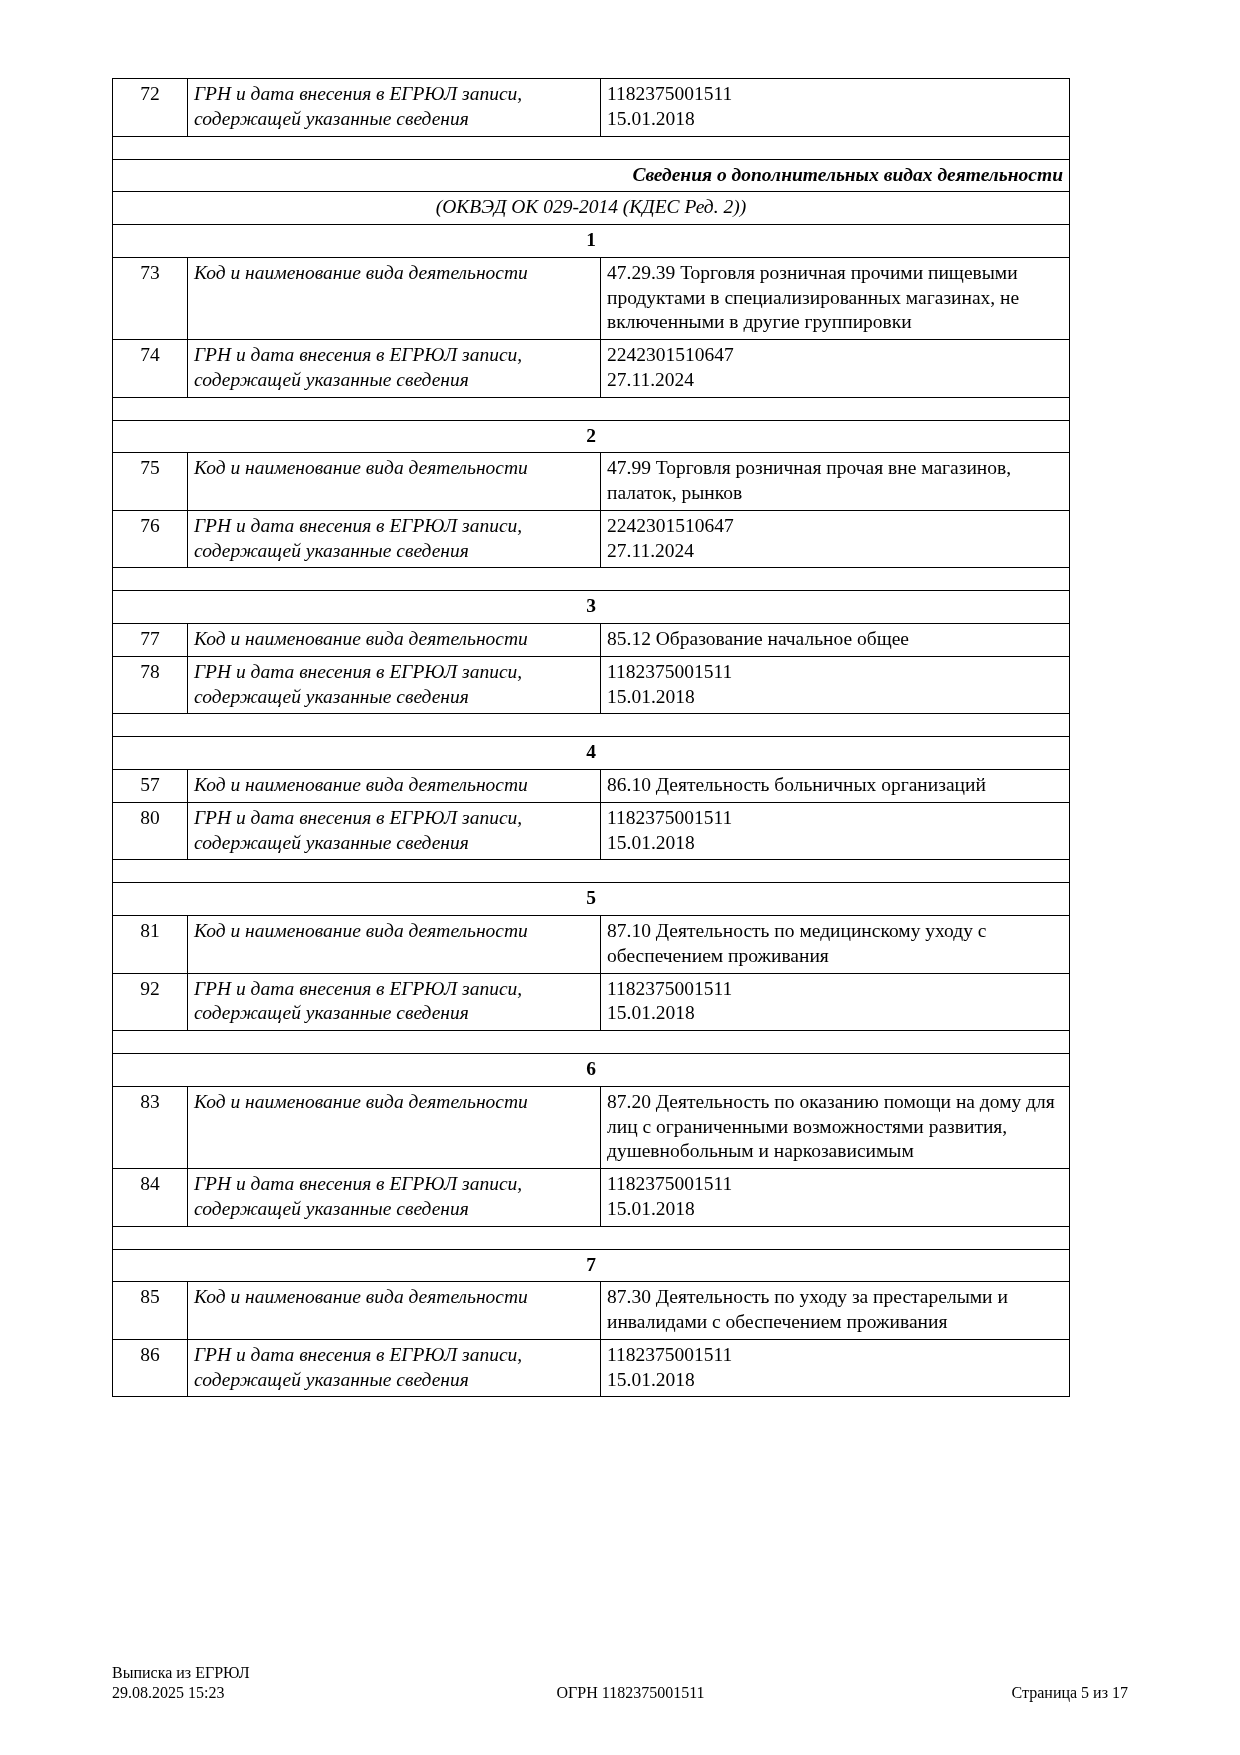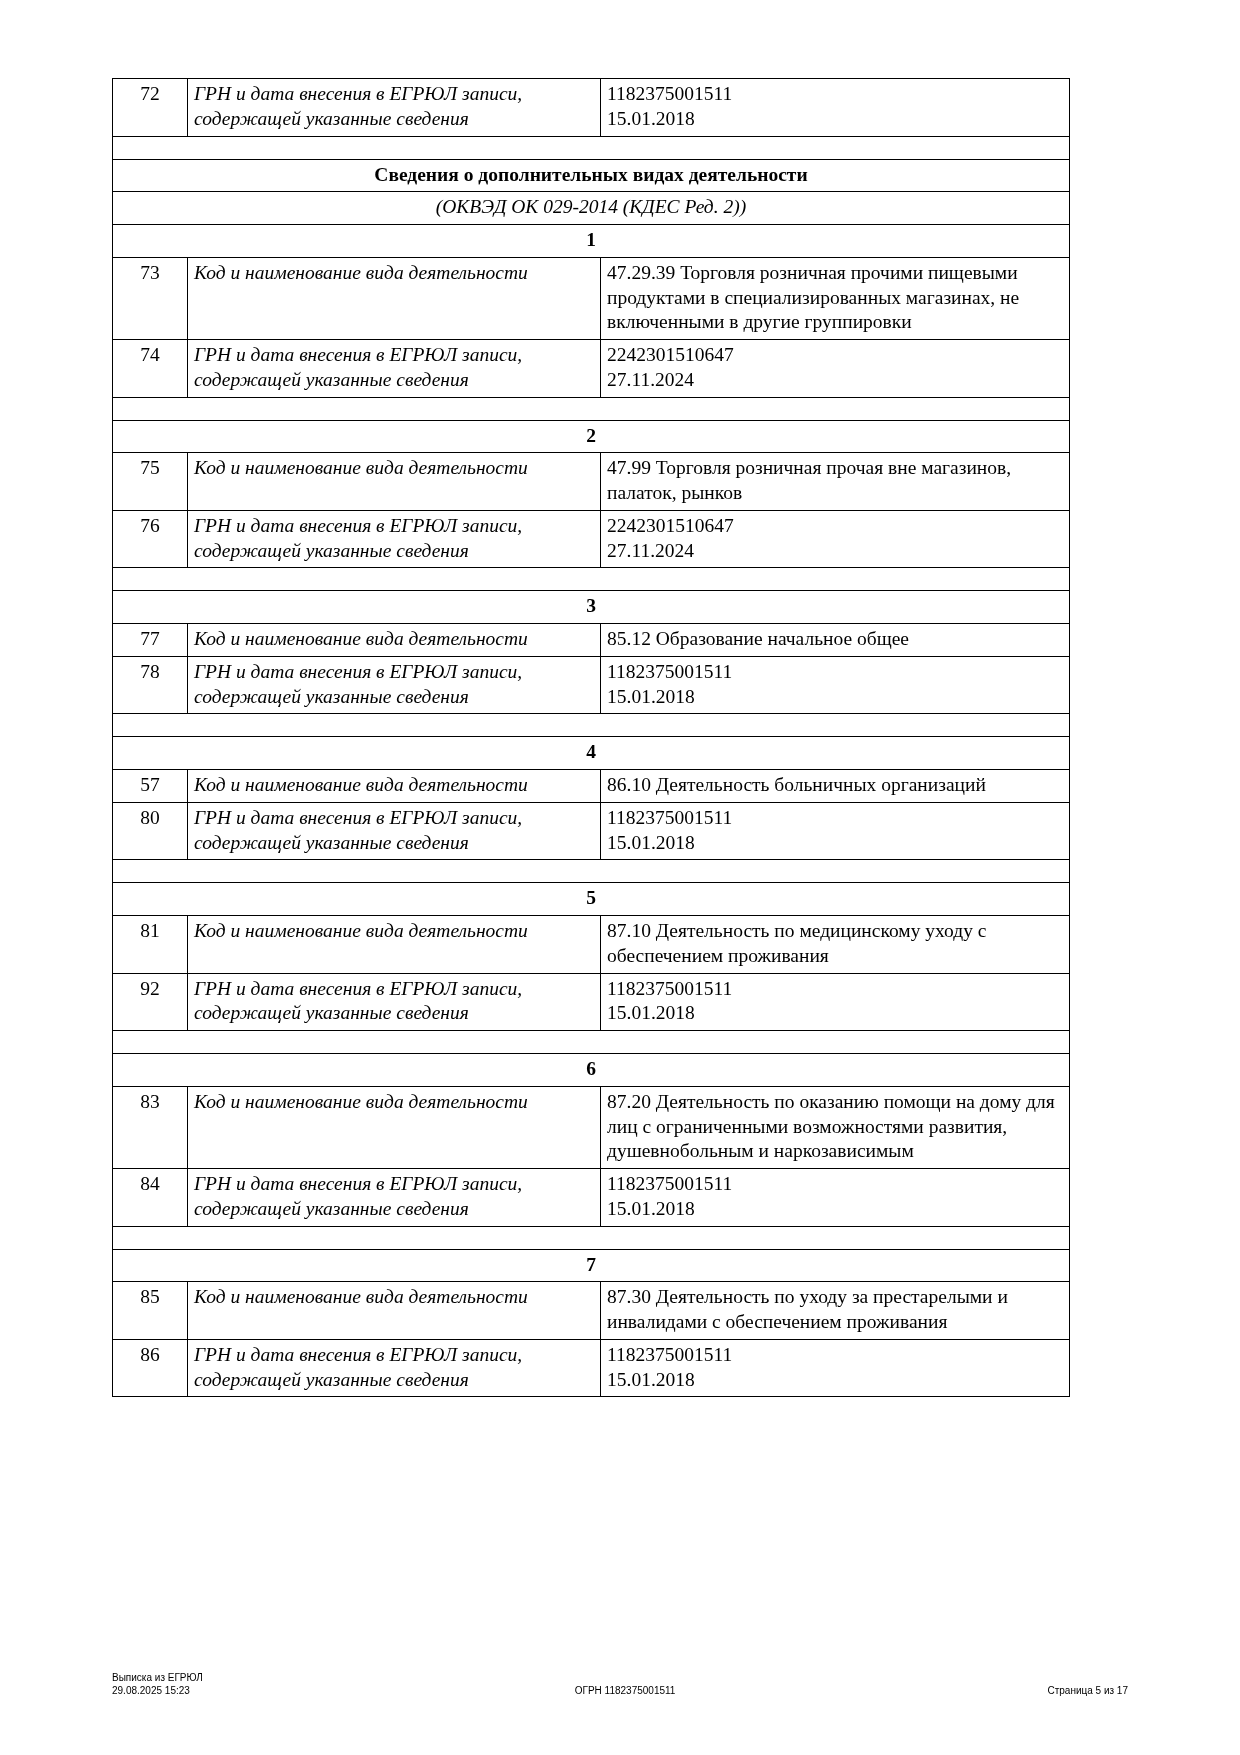--- a/index.html
+++ b/index.html
@@ -46,21 +46,22 @@
   td.value {
     width: 456px;
     margin-top: 20px;
   }
   tr.spacer td {
     height: 22px;
     padding: 0;
     border: 1px solid #000000;
   }
   td.section-title {
-    text-align: center;
+    text-align: right;
+    font-style: italic;
     font-weight: bold;
     font-size: 20.5px;
     padding-top: 6px;
     padding-bottom: 6px;
     margin-left: 8px;
   }
   td.section-sub {
     text-align: center;
     font-style: italic;
     font-size: 20px;
@@ -71,24 +72,24 @@
     text-align: center;
     font-weight: bold;
     font-size: 19.5px;
     padding-top: 4px;
     padding-bottom: 4px;
   }
   .footer {
     position: absolute;
     left: 112px;
     right: 112px;
-    bottom: 58px;
-    font-size: 10px;
+    bottom: 52px;
+    font-size: 16px;
     line-height: 1.25;
-    font-family: Liberation Sans, sans-serif;
+    font-family: Liberation Serif, serif;
   }
   .footer-row {
     display: flex;
     justify-content: space-between;
     align-items: flex-end;
   }
   .footer-left {
     text-align: left;
     white-space: pre-line;
   }

